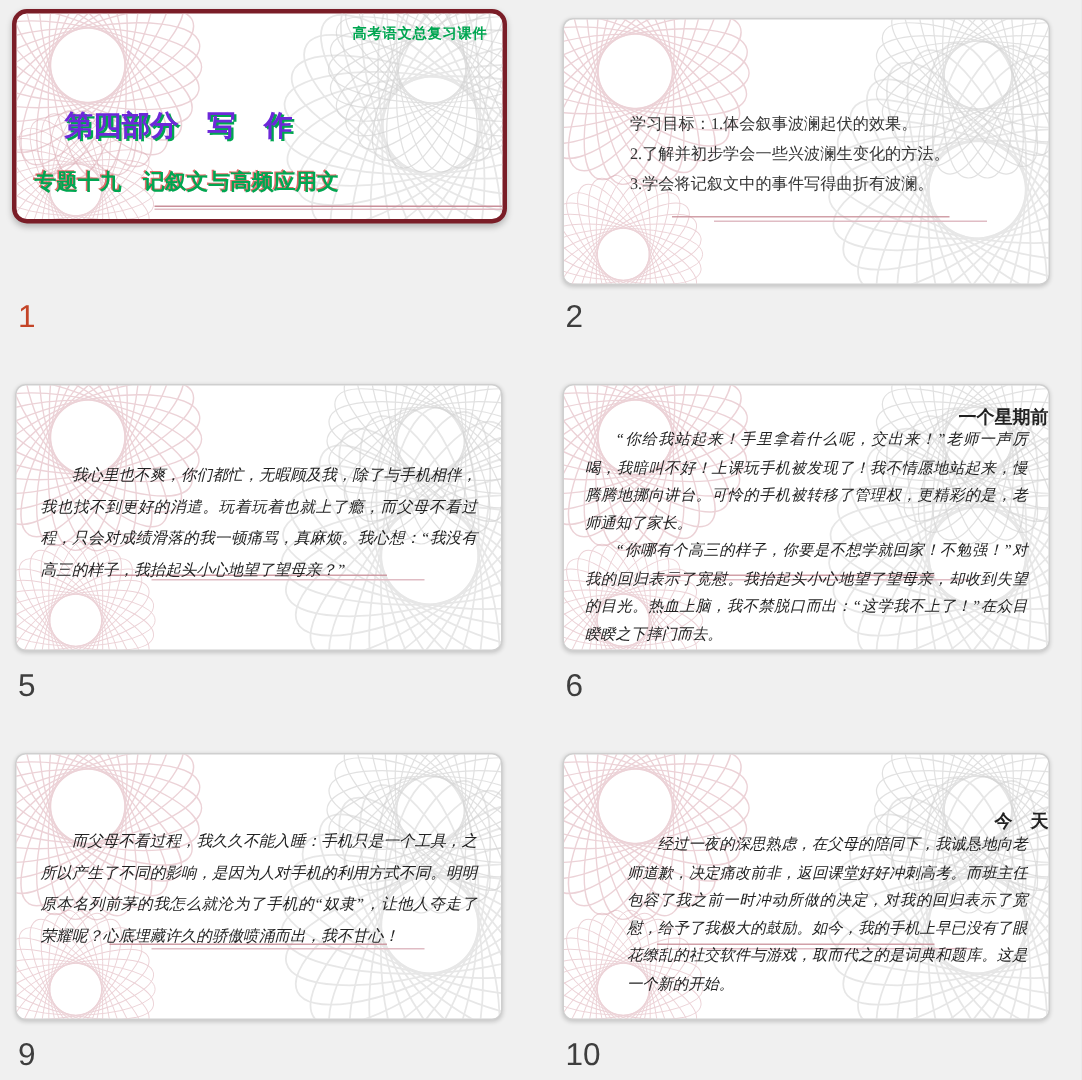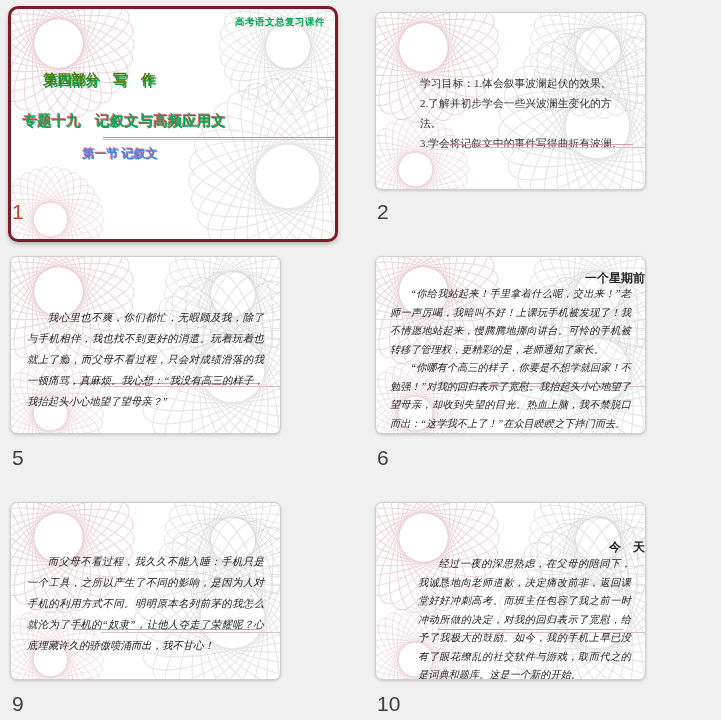--- a/index.html
+++ b/index.html
@@ -6,30 +6,30 @@
   html, body { background: #e8e8e8; }
   .screen {
     position: relative;
     width: 721px; height: 720px;
     background: #f0f0f0;
     overflow: hidden;
     font-family: "Liberation Sans", sans-serif;
   }
   .thumb {
     position: absolute;
-    width: 271px; height: 178px;
+    width: 325px; height: 178px;
     background: #ffffff;
     border: 1px solid #cfcfcf;
     border-radius: 7px;
     box-shadow: 0 1px 3px rgba(0,0,0,0.18);
     overflow: hidden;
     cursor: pointer;
   }
   .thumb.selected {
-    width: 330px; height: 236px;
+    width: 330px; height: 143px;
     border: 3px solid #7a1d27;
     border-radius: 10px;
     box-shadow: 0 2px 4px rgba(0,0,0,0.25);
   }
   .pagenum {
     position: absolute;
     font-size: 21px;
     color: #3e3e3e;
     font-family: "Liberation Sans", sans-serif;
   }
@@ -47,21 +47,21 @@
   .midline .l2 { position: absolute; top: 3px; left: 28px; width: 182px; height: 1px; background: #e0bcc4; }
 
   
   .s1-header {
     position: absolute; top: 7px; right: 10px;
     font-size: 9.5px; font-weight: bold; color: #00a651;
     letter-spacing: .5px;
   }
   .s1-title {
     position: absolute; top: 62px; left: 32px;
-    font-size: 14px; font-weight: bold; color: #4d7c0f;
+    font-size: 19px; font-weight: bold; color: #6d28d9;
     text-shadow: 1.5px 1.5px 0 #00a651;
     font-family: "Liberation Serif", serif;
   }
   .s1-subtitle {
     position: absolute; top: 103px; left: 12px;
     font-size: 14.5px; font-weight: bold; color: #00a651;
     text-shadow: -1px -1px 0 rgba(220,60,60,0.75);
     font-family: Liberation Mono, monospace;
   }
   .s1-line { position: absolute; top: 128px; left: 92px; width: 232px; }

